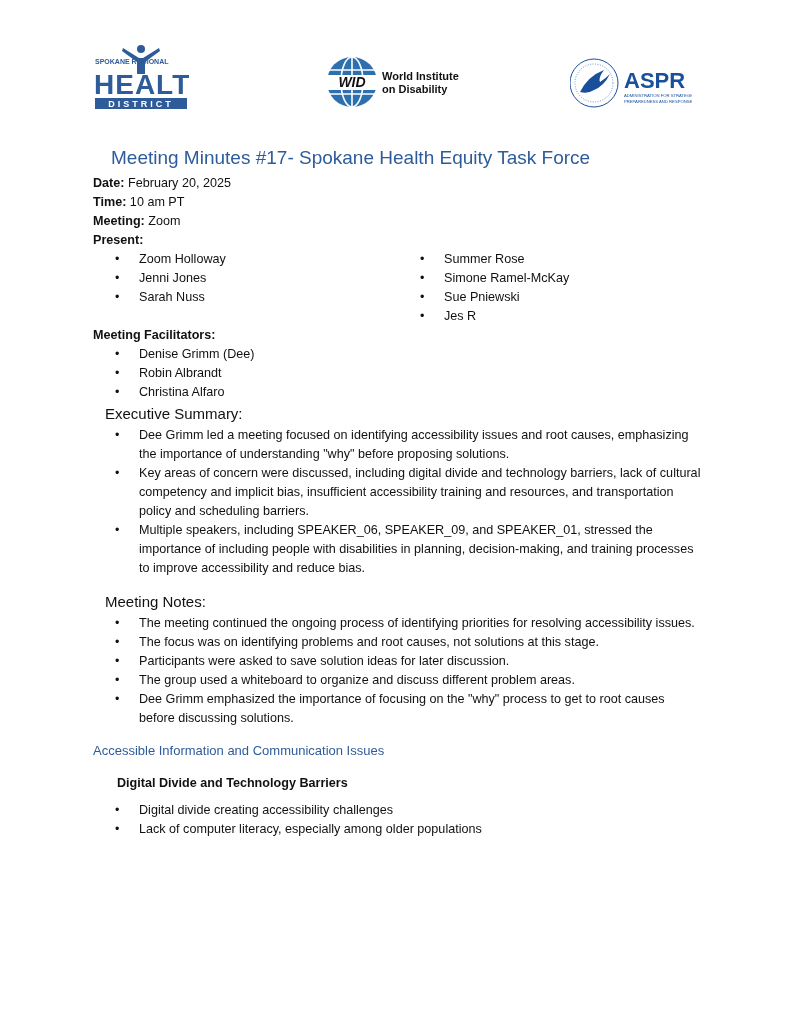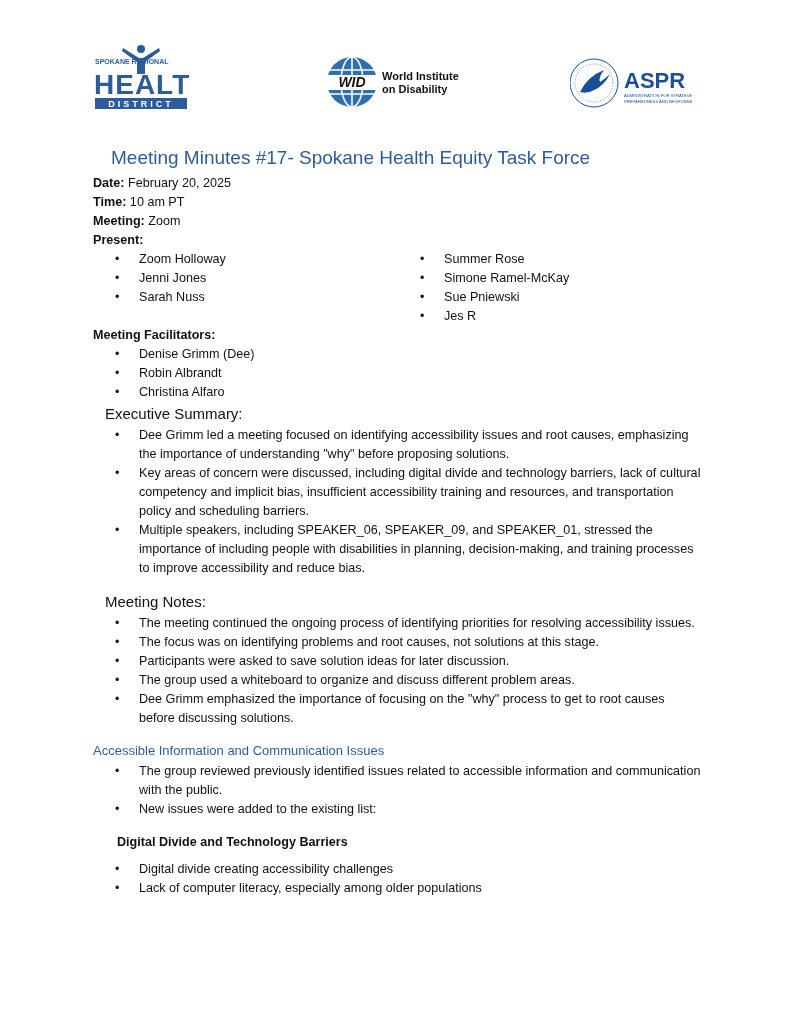--- a/index.html
+++ b/index.html
@@ -115,24 +115,20 @@
     <h2 class="section spaced">Meeting Notes:</h2>
     <ul>
       <li>The meeting continued the ongoing process of identifying priorities for resolving accessibility issues.</li>
       <li>The focus was on identifying problems and root causes, not solutions at this stage.</li>
       <li>Participants were asked to save solution ideas for later discussion.</li>
       <li>The group used a whiteboard to organize and discuss different problem areas.</li>
       <li>Dee Grimm emphasized the importance of focusing on the "why" process to get to root causes before discussing solutions.</li>
     </ul>
 
     <h3 class="subsection">Accessible Information and Communication Issues</h3>
-    <ul>
-      <li>The group reviewed previously identified issues related to accessible information and communication with the public.</li>
-      <li>New issues were added to the existing list:</li>
-    </ul>
 
     <h4 class="subhead">Digital Divide and Technology Barriers</h4>
     <ul class="tight" style="padding-left:46px;">
       <li>Digital divide creating accessibility challenges</li>
       <li>Lack of computer literacy, especially among older populations</li>
     </ul>
   </div>
 </div>
 
 </body></html>

